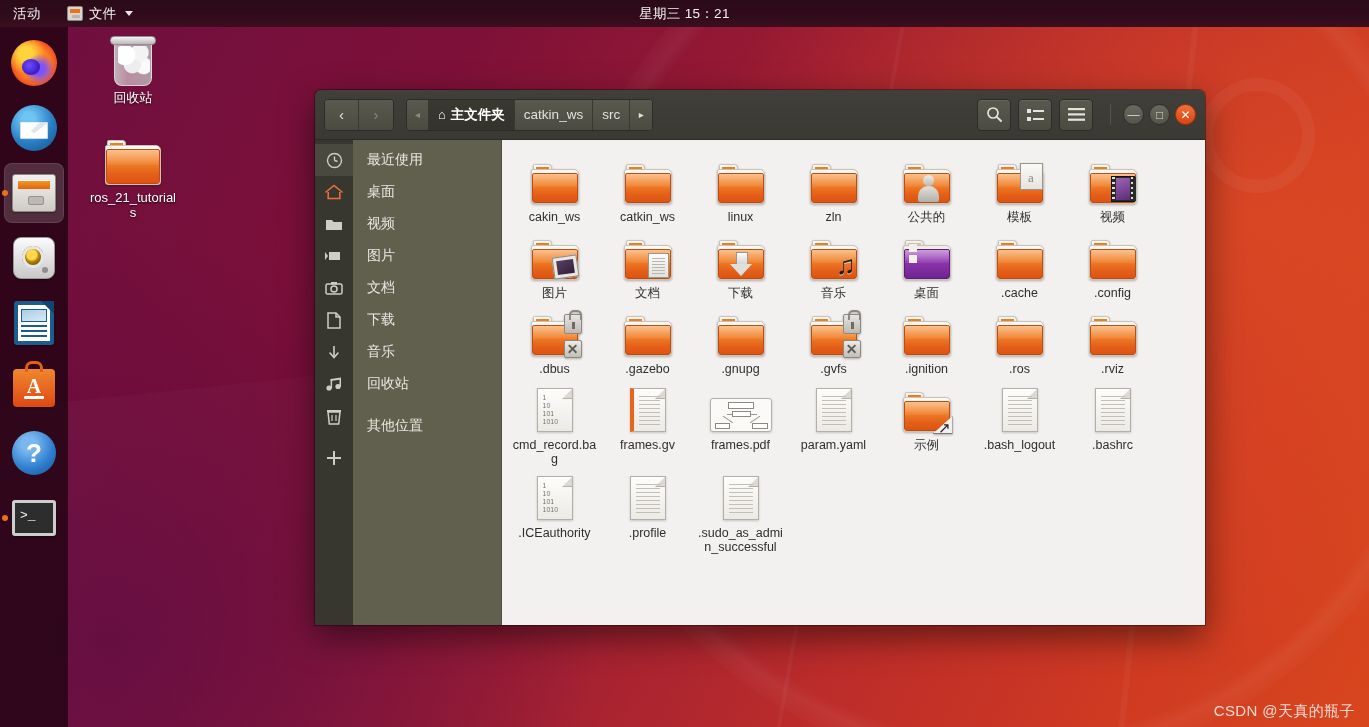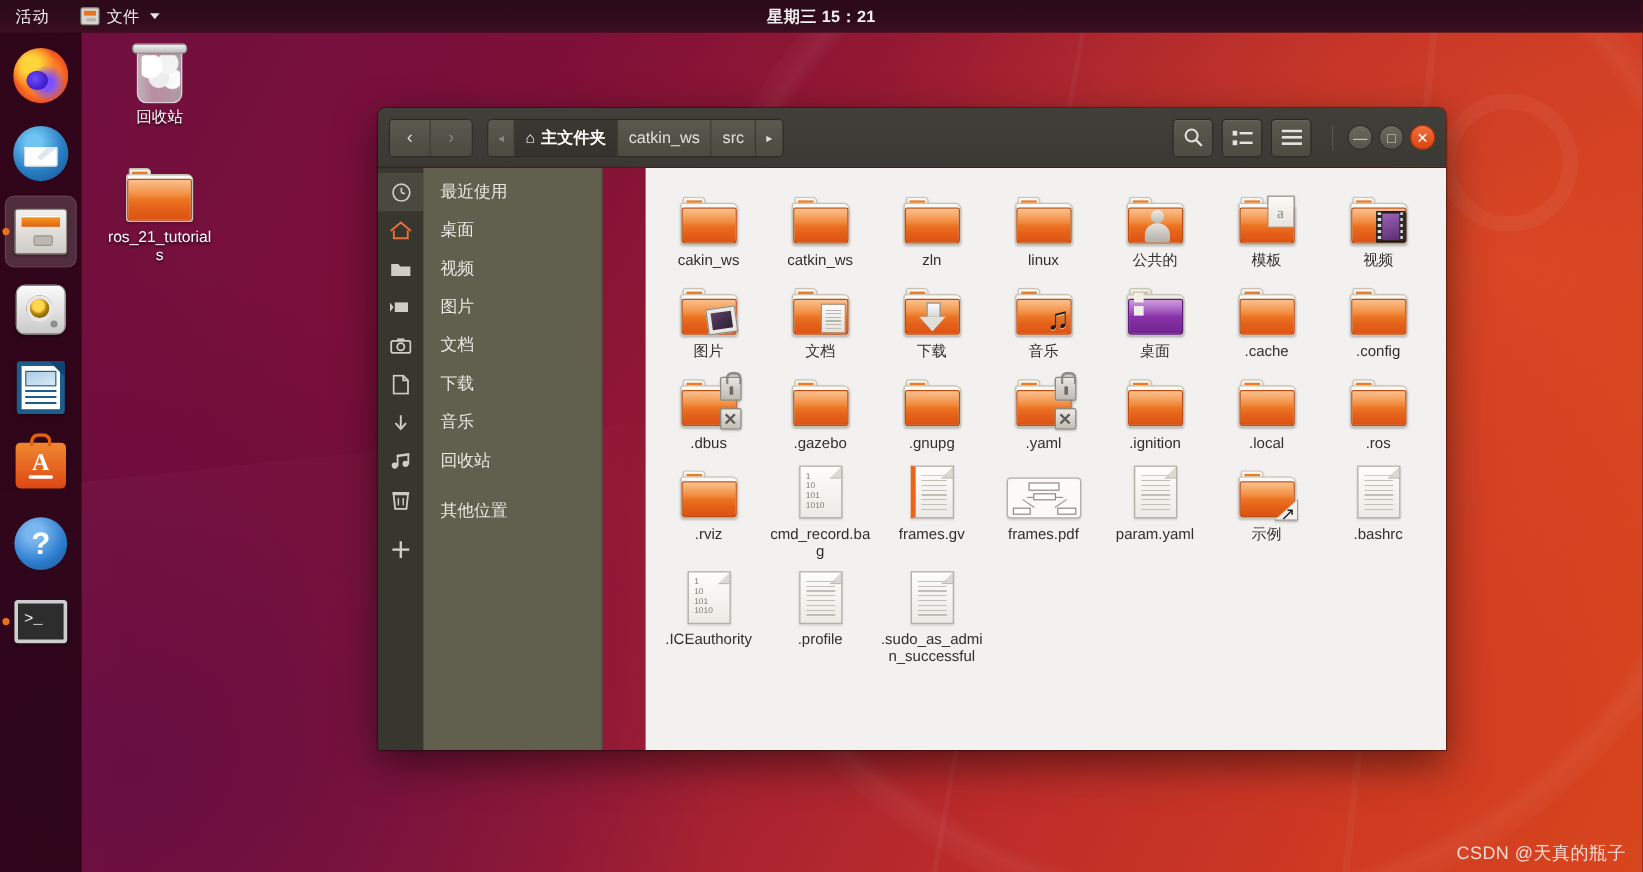--- a/index.html
+++ b/index.html
@@ -65,21 +65,21 @@
     content:''; position: absolute; left: 4px; bottom: 2px; width: 8px; height: 3px;
     background: #b9b5ae; border-radius: 1px;
   }
   .caret-down {
     width: 0; height: 0; border-left: 4.5px solid transparent;
     border-right: 4.5px solid transparent; border-top: 5px solid #e8e5e3;
     margin-left: 3px;
   }
   #topbar .tb-clock {
     position: absolute; left: 0; right: 0; text-align: center;
-    font-size: 13.5px; font-weight: bold; letter-spacing: .3px;
+    font-size: 13.5px; font-weight: normal; letter-spacing: .3px;
     pointer-events: none;
   }
 
   
   #dock {
     position: absolute; left: 0; top: 27px; width: 68px; height: 700px;
     background: rgba(25,3,14,0.74);
     z-index: 30;
     display: flex; flex-direction: column; align-items: center;
     padding-top: 6px;
@@ -490,21 +490,21 @@
            padding-left: 12px; border-left: 1px solid #55544a; }
   .wbtn {
     width: 21px; height: 21px; border-radius: 50%;
     background: linear-gradient(180deg,#6a6960,#55544b);
     border: 1px solid #2f2e29;
     display: flex; align-items: center; justify-content: center;
     color: #d8d5d0; font-size: 12px; line-height: 1;
   }
   .wbtn.close { background: linear-gradient(180deg,#f0703a,#db4410); border-color:#a8330b; color:#fff; }
 
-  #fm-body { flex: 1; display: flex; min-height: 0; gap: 36px; }
+  #fm-body { flex: 1; display: flex; min-height: 0; }
 
   
   #fm-side {
     width: 187px; flex: 0 0 187px; display: flex;
     background: #61604f;
     border-right: 1px solid #4e4d3f;
   }
   #side-icons {
     width: 38px; flex: 0 0 38px; background: #38372f;
     padding-top: 4px;
@@ -835,31 +835,31 @@
           <div class="name">catkin_ws</div>
         </div>
         <div class="cell">
           <div class="ic-wrap">
             <div class="folder ">
               <div class="tab"></div>
               <div class="back"></div>
               <div class="front"></div>
             </div>
           </div>
+          <div class="name">linux</div>
+        </div>
+        <div class="cell">
+          <div class="ic-wrap">
+            <div class="folder ">
+              <div class="tab"></div>
+              <div class="back"></div>
+              <div class="front"></div>
+            </div>
+          </div>
           <div class="name">zln</div>
-        </div>
-        <div class="cell">
-          <div class="ic-wrap">
-            <div class="folder ">
-              <div class="tab"></div>
-              <div class="back"></div>
-              <div class="front"></div>
-            </div>
-          </div>
-          <div class="name">linux</div>
         </div>
         <div class="cell">
           <div class="ic-wrap">
             <div class="folder ">
               <div class="tab"></div>
               <div class="back"></div>
               <div class="front"></div>
               <div class="ov-person"></div>
             </div>
           </div>
@@ -999,41 +999,31 @@
         <div class="cell">
           <div class="ic-wrap">
             <div class="folder ">
               <div class="tab"></div>
               <div class="back"></div>
               <div class="front"></div>
               <div class="fo-badge badge-lock"></div>
               <div class="fo-badge badge-x">✕</div>
             </div>
           </div>
-          <div class="name">.yaml</div>
+          <div class="name">.gvfs</div>
         </div>
         <div class="cell">
           <div class="ic-wrap">
             <div class="folder ">
               <div class="tab"></div>
               <div class="back"></div>
               <div class="front"></div>
             </div>
           </div>
           <div class="name">.ignition</div>
-        </div>
-        <div class="cell">
-          <div class="ic-wrap">
-            <div class="folder ">
-              <div class="tab"></div>
-              <div class="back"></div>
-              <div class="front"></div>
-            </div>
-          </div>
-          <div class="name">.local</div>
         </div>
         <div class="cell">
           <div class="ic-wrap">
             <div class="folder ">
               <div class="tab"></div>
               <div class="back"></div>
               <div class="front"></div>
             </div>
           </div>
           <div class="name">.ros</div>
@@ -1100,20 +1090,29 @@
           </div>
           <div class="name">示例</div>
         </div>
         <div class="cell">
           <div class="ic-wrap">
             <div class="doc ">
               <div class="fold"></div>
               <div class="lines"></div>
             </div>
           </div>
+          <div class="name">.bash_logout</div>
+        </div>
+        <div class="cell">
+          <div class="ic-wrap">
+            <div class="doc ">
+              <div class="fold"></div>
+              <div class="lines"></div>
+            </div>
+          </div>
           <div class="name">.bashrc</div>
         </div>
         <div class="cell">
           <div class="ic-wrap">
             <div class="doc binary">
               <div class="fold"></div>
               <div class="bits">1<br>10<br>101<br>1010</div>
             </div>
           </div>
           <div class="name">.ICEauthority</div>

